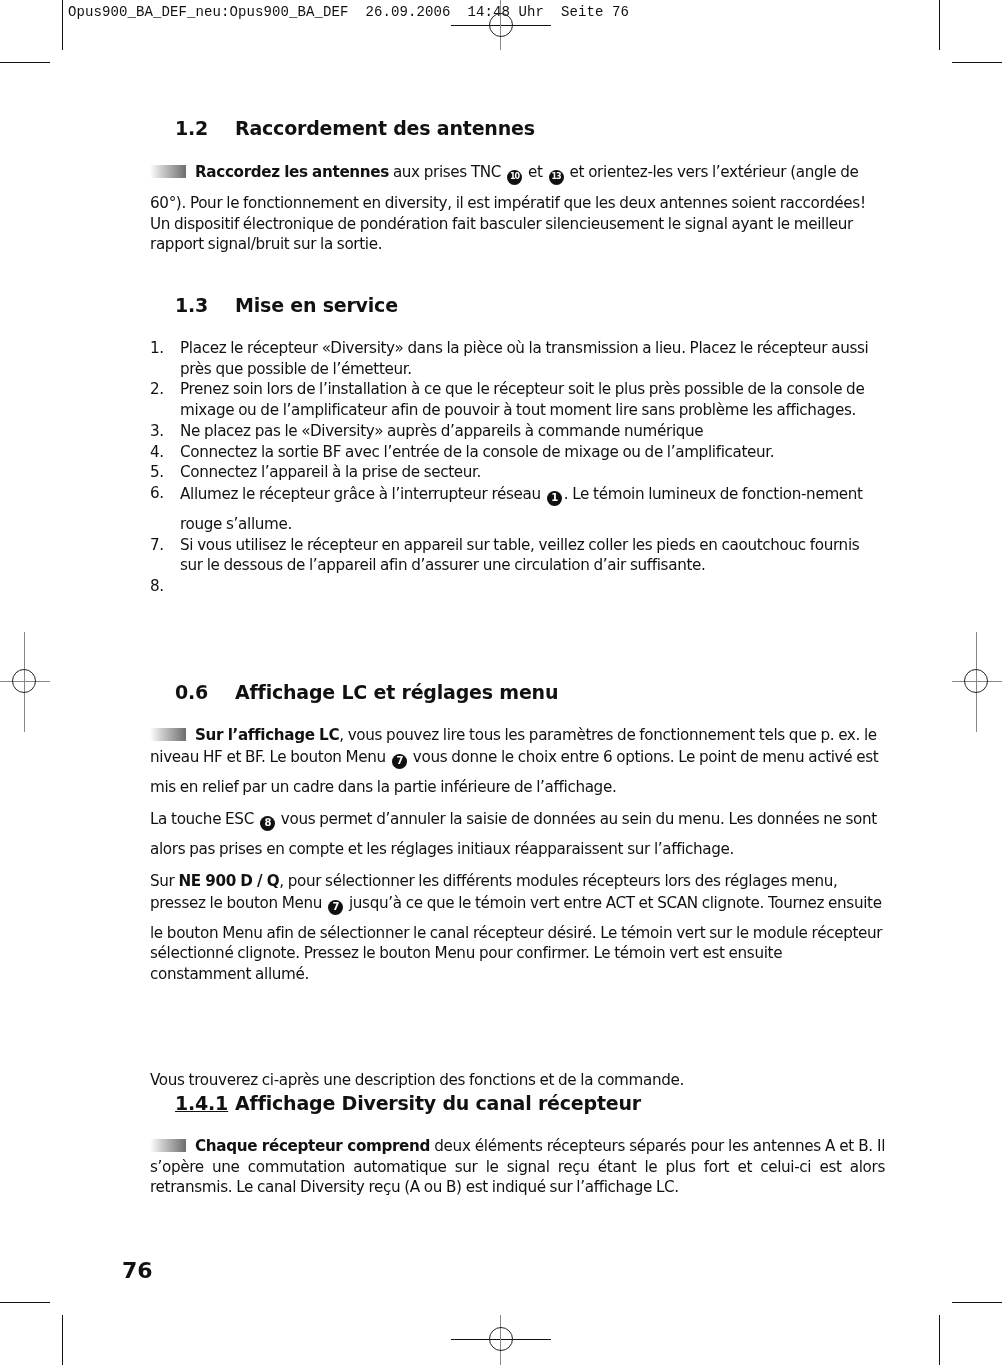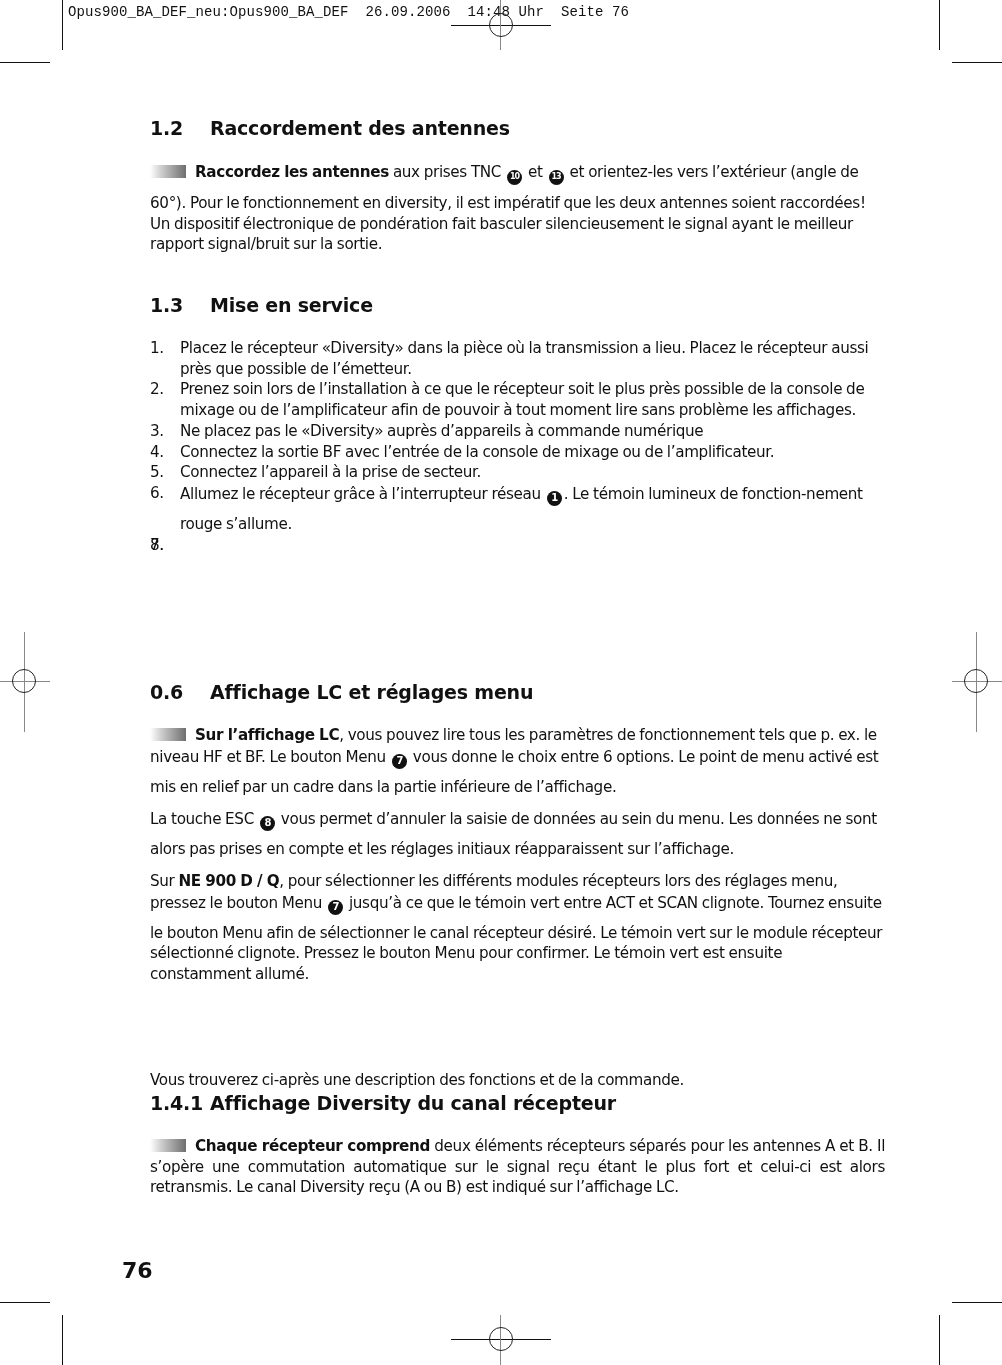--- a/index.html
+++ b/index.html
@@ -6,22 +6,22 @@
   body { width: 1002px; height: 1365px; position: relative; overflow: hidden;
          font-family: "DejaVu Sans", sans-serif; color: #111; }
   .slug { position: absolute; left: 68px; top: 4px; font-family: "Liberation Mono", "DejaVu Sans Mono", monospace;
           font-size: 14px; color: #111; white-space: pre; letter-spacing: 0.1px; }
   .mark { position: absolute; background: #111; }
   .mark.gray { background: #888; }
   .reg { position: absolute; width: 24px; height: 24px; border: 1px solid #222; border-radius: 50%; box-sizing: border-box; }
   .content { position: absolute; left: 150px; top: 0; width: 735px; }
   h2 { position: absolute; left: 0; margin: 0; font-size: 19px; font-weight: bold; color: #111; white-space: nowrap;
        font-family: "DejaVu Sans", sans-serif; letter-spacing: -0.2px; }
-  h2 .num { display: inline-block; width: 60px; }
-  h2.sub .num { width: auto; margin-right: 7px; }
+  h2 .num { display: inline-block; width: 60px; margin-left: 25px; }
+  h2.sub .num { width: auto; margin-right: 7px; text-decoration: underline; }
   .para { position: absolute; left: 0; width: 735px; font-size: 15.2px; line-height: 20.7px; margin: 0;
           letter-spacing: -0.35px; word-spacing: -0.5px; }
   .para.just { text-align: justify; }
   .lead-bar { display: inline-block; width: 36px; height: 13px; vertical-align: -1px; margin-right: 9px;
               background: linear-gradient(to right, #ffffff 0%, #c8c8c8 35%, #6e6e6e 100%); }
   .badge { display: inline-flex; align-items: center; justify-content: center; width: 15px; height: 15px;
            border-radius: 50%; background: #111; color: #fff; font-size: 10px; font-weight: bold; vertical-align: -2px;
            letter-spacing: -1px; margin: 8px 2px; }
   .badge.wide { font-size: 8px; }
   b { font-weight: bold; }
@@ -81,21 +81,21 @@
   <h2 style="top:294px;">
     <span class="num">1.3</span><span>Mise en service</span>
   </h2>
   <ol class="steps">
     <li><span class="n">1.</span><span>Placez le récepteur «Diversity» dans la pièce où la transmission a lieu. Placez le récepteur aussi près que possible de l’émetteur.</span></li>
     <li><span class="n">2.</span><span>Prenez soin lors de l’installation à ce que le récepteur soit le plus près possible de la console de mixage ou de l’amplificateur afin de pouvoir à tout moment lire sans problème les affichages.</span></li>
     <li><span class="n">3.</span><span>Ne placez pas le «Diversity» auprès d’appareils à commande numérique</span></li>
     <li><span class="n">4.</span><span>Connectez la sortie BF avec l’entrée de la console de mixage ou de l’amplificateur.</span></li>
     <li><span class="n">5.</span><span>Connectez l’appareil à la prise de secteur.</span></li>
     <li><span class="n">6.</span><span>Allumez le récepteur grâce à l’interrupteur réseau </span><span class="badge">1</span><span>. Le témoin lumineux de fonction-nement rouge s’allume.</span></li>
-    <li><span class="n">7.</span></li>
+    <li><span class="n">7.</span><span>Si vous utilisez le récepteur en appareil sur table, veillez coller les pieds en caoutchouc fournis sur le dessous de l’appareil afin d’assurer une circulation d’air suffisante.</span></li>
     <li><span class="n">8.</span></li>
   </ol>
 
   <h2 style="top:681px;">
     <span class="num">0.6</span><span>Affichage LC et réglages menu</span>
   </h2>
   <p class="para" style="top:725px;">
     <span class="lead-bar"></span><b>Sur l’affichage LC</b><span>, vous pouvez lire tous les paramètres de fonctionnement tels que p. ex. le niveau HF et BF. Le bouton Menu </span><span class="badge">7</span><span> vous donne le choix entre 6 options. Le point de menu activé est mis en relief par un cadre dans la partie inférieure de l’affichage.</span>
   </p>
   <p class="para" style="top:808px;">

